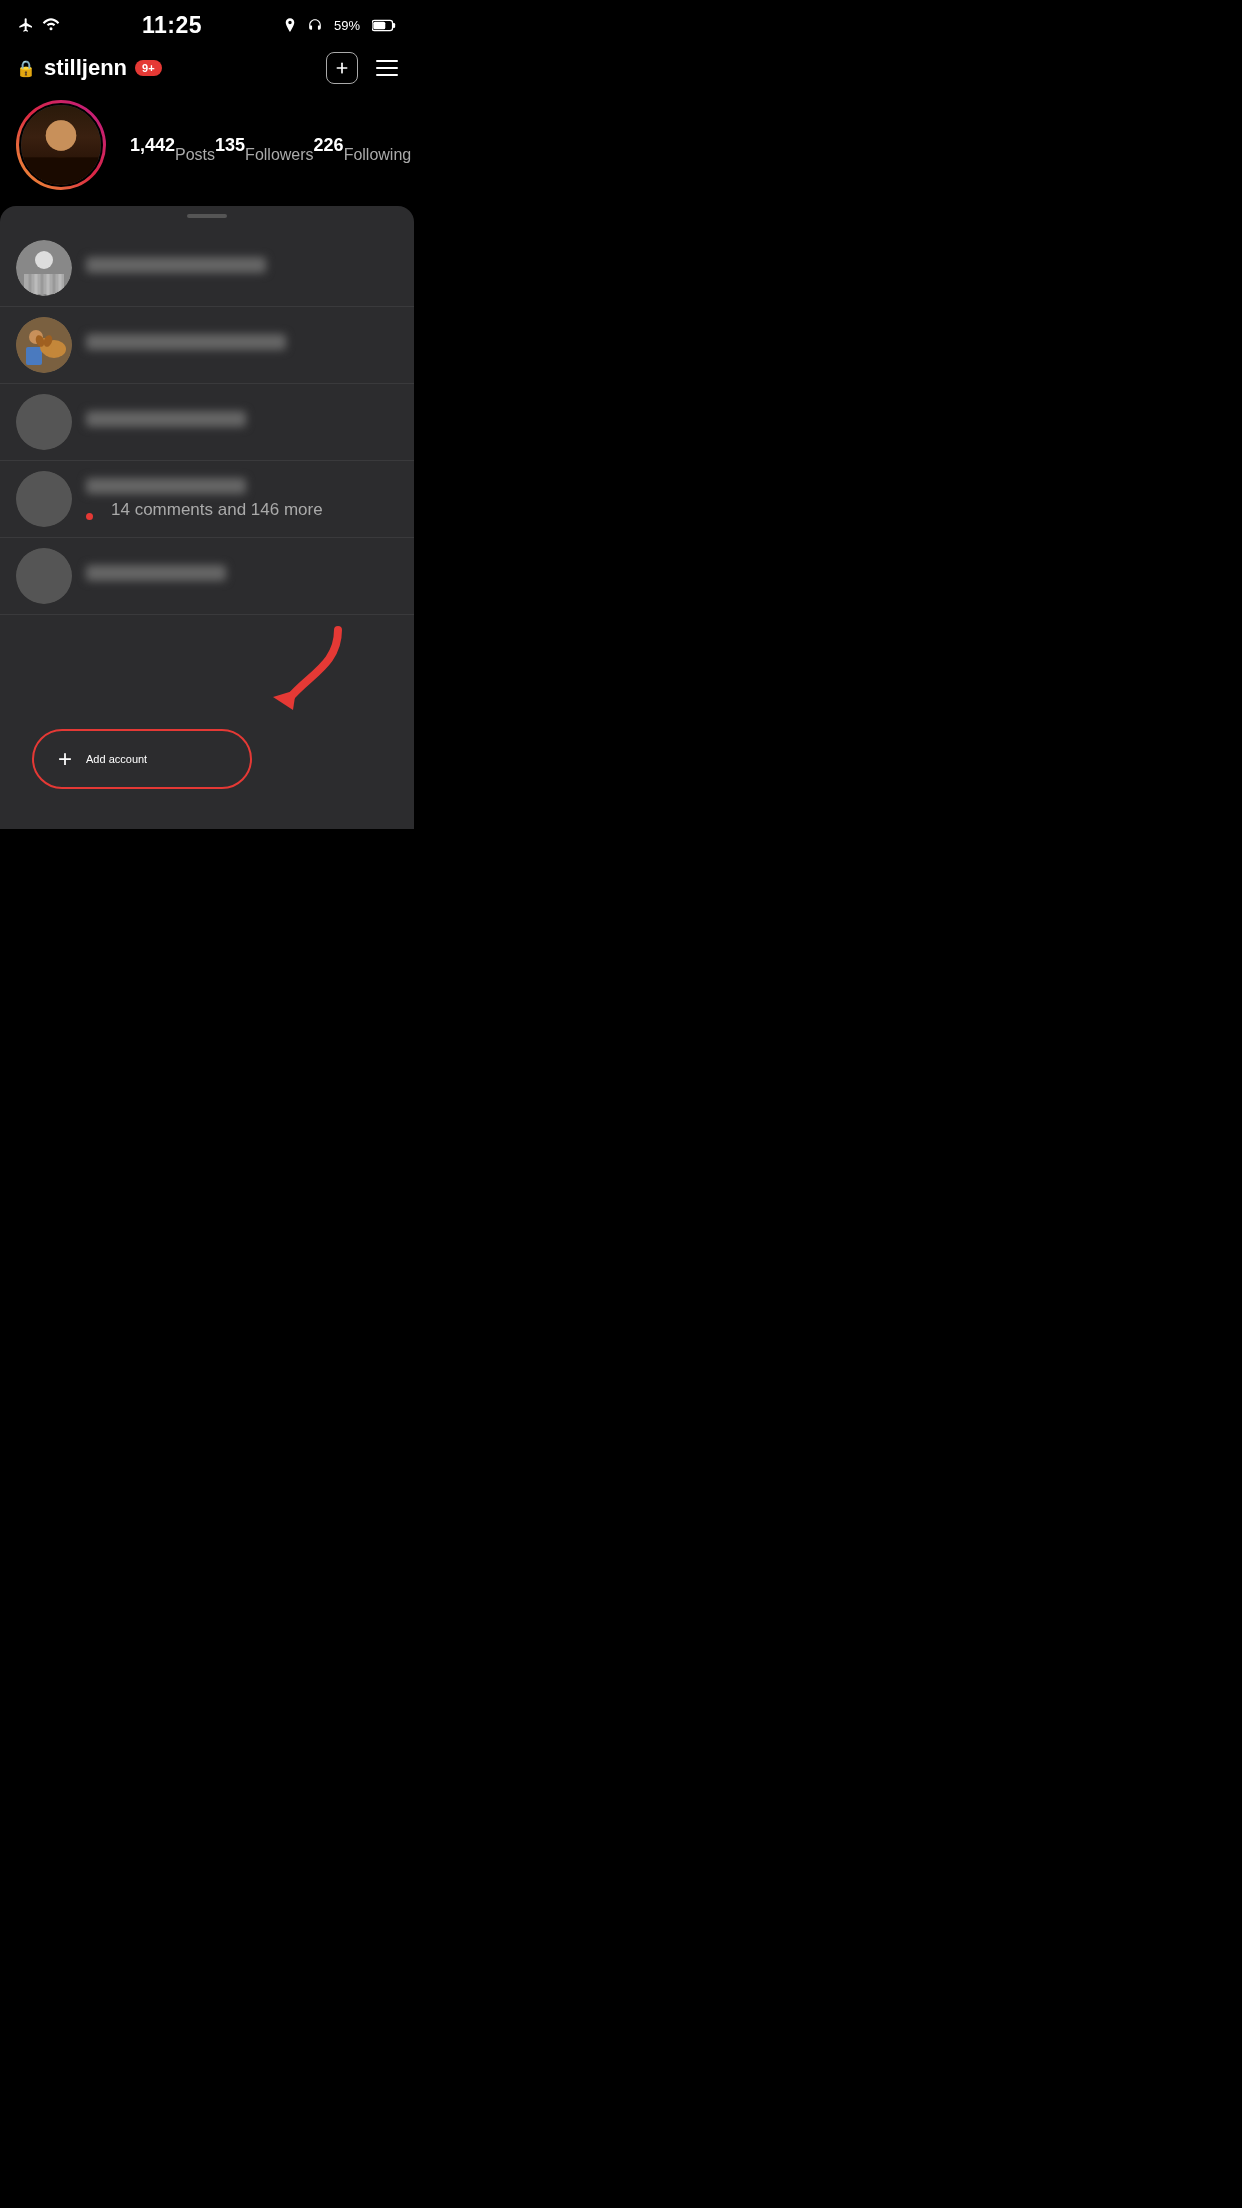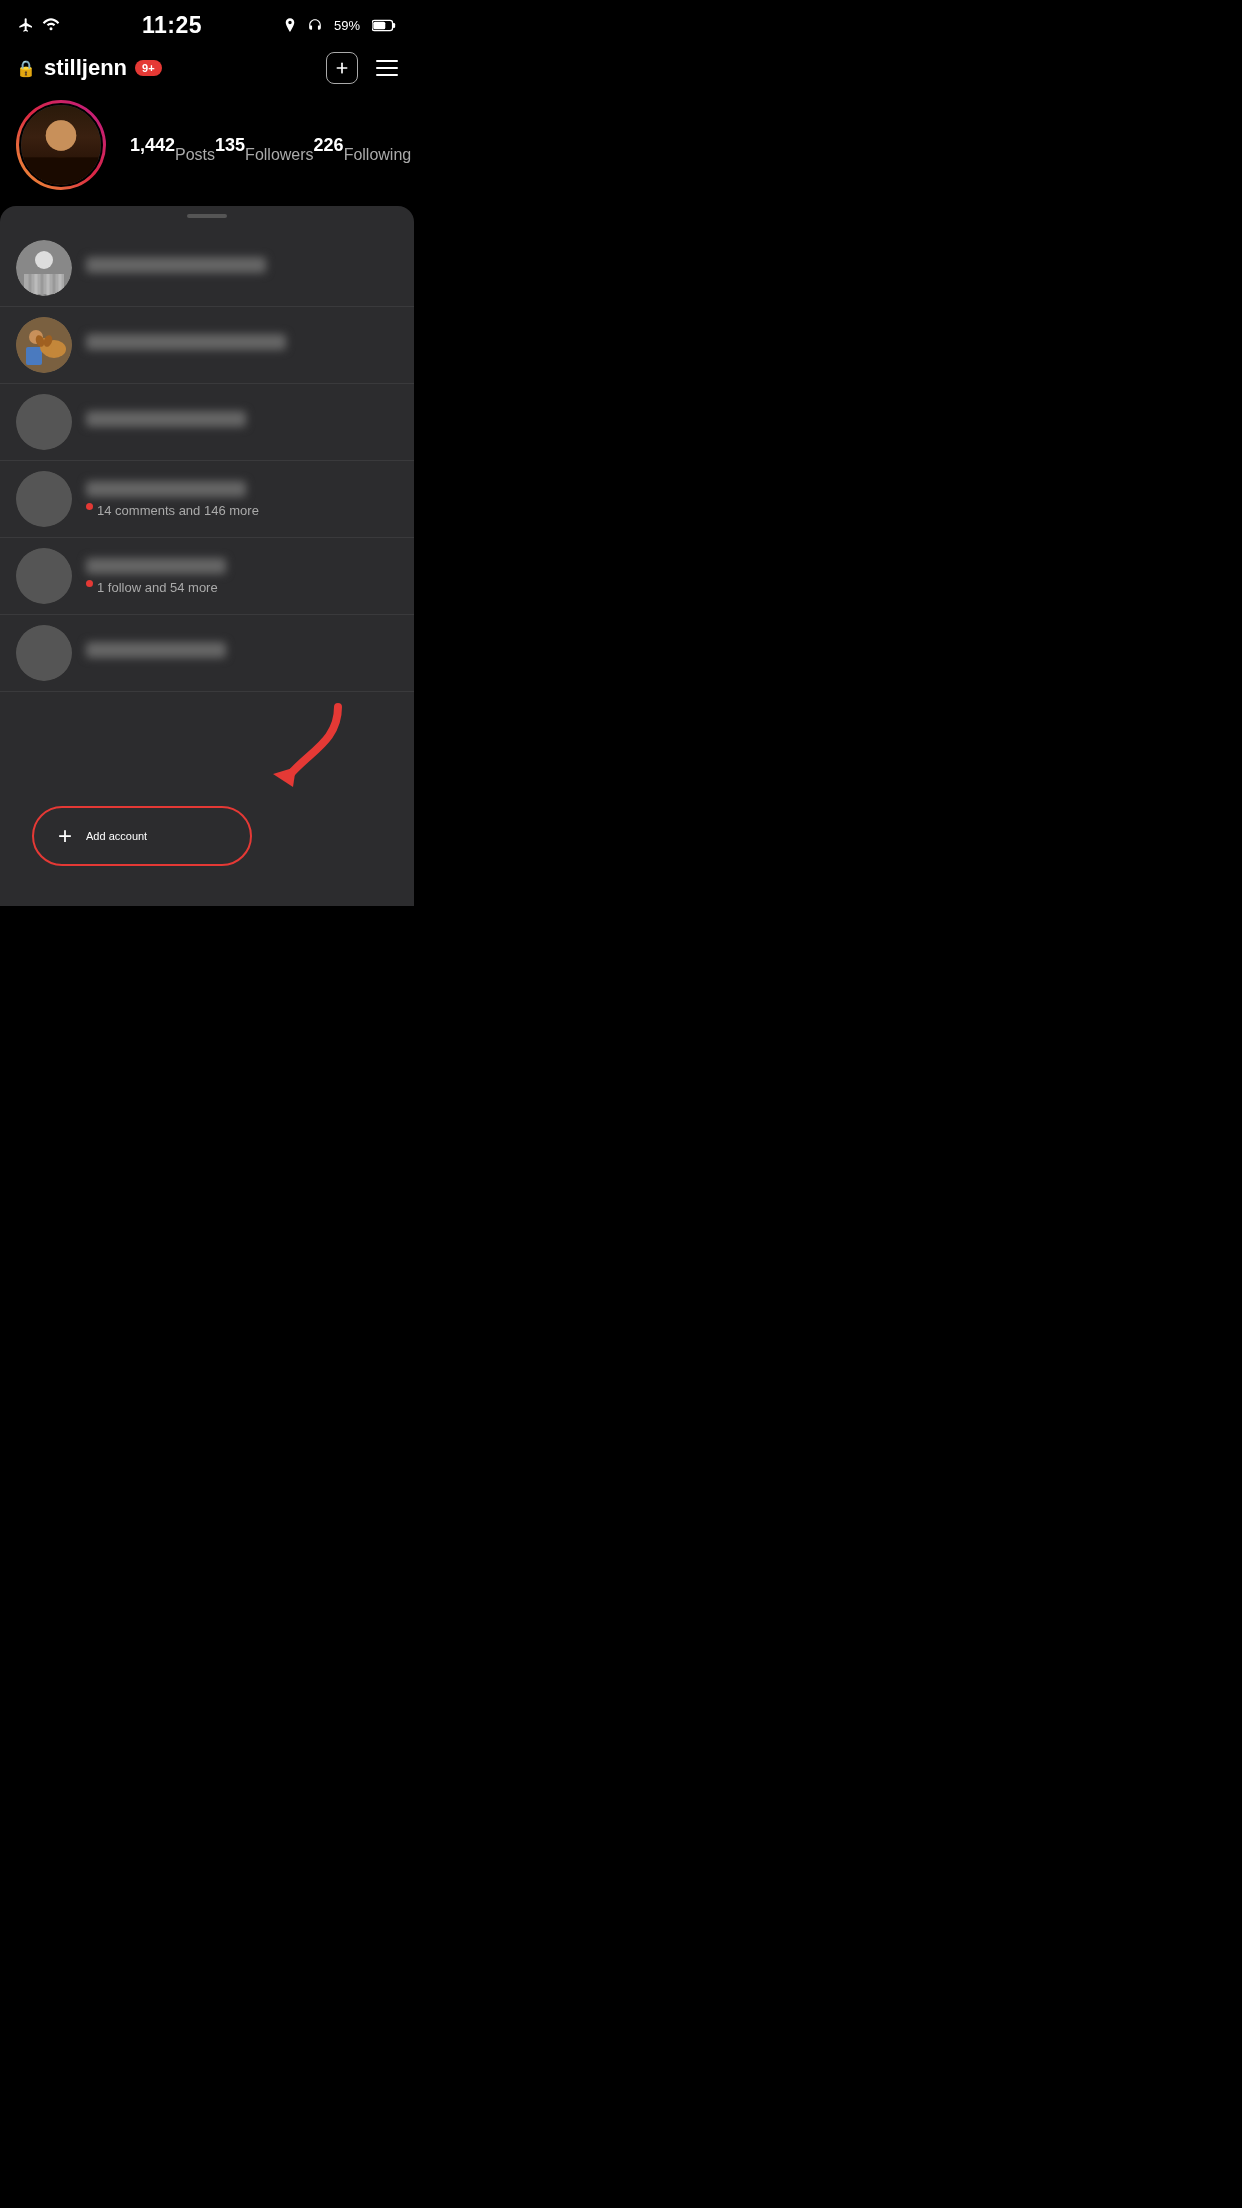--- a/index.html
+++ b/index.html
@@ -171,23 +171,23 @@
     }
     .account-name-blur {
       height: 16px;
       background: #666;
       border-radius: 4px;
       margin-bottom: 6px;
       filter: blur(4px);
     }
     .account-sub {
       display: flex;
-      align-items: flex-start;
-      gap: 4px;
-      font-size: 13px;
+      align-items: flex-end;
+      gap: 18px;
+      font-size: 17px;
       color: #aaa;
     }
     .red-dot {
       width: 7px;
       height: 7px;
       background: #e53935;
       border-radius: 50%;
       flex-shrink: 0;
     }
     .add-account-btn {
@@ -371,32 +371,20 @@
     </div>
     <div class="account-info">
       <div class="account-name-blur" style="width:160px;"></div>
       <div class="account-sub">
         <span class="red-dot"></span>
         <span>14 comments and 146 more</span>
       </div>
     </div>
   </div>
 
-  <div class="account-item">
-    <div class="account-avatar">
-      <div class="account-avatar-placeholder"></div>
-    </div>
-    <div class="account-info">
-      <div class="account-name-blur" style="width:140px;"></div>
-      <div class="account-sub">
-        <span class="red-dot"></span>
-        <span>1 follow and 54 more</span>
-      </div>
-    </div>
-  </div>
 
   <div class="account-item">
     <div class="account-avatar">
       <div class="account-avatar-placeholder"></div>
     </div>
     <div class="account-info">
       <div class="account-name-blur" style="width:140px;"></div>
     </div>
   </div>
 

